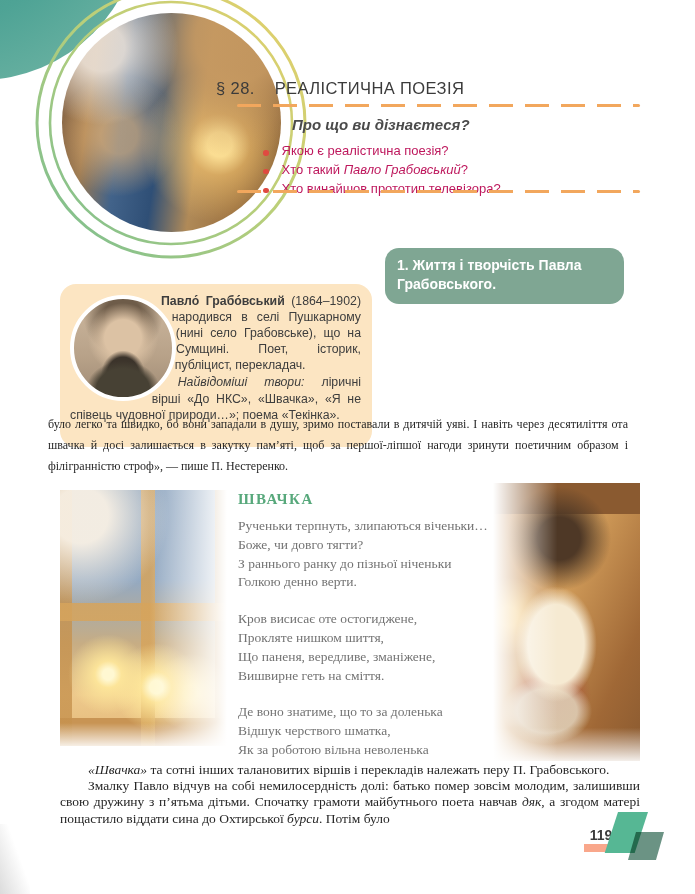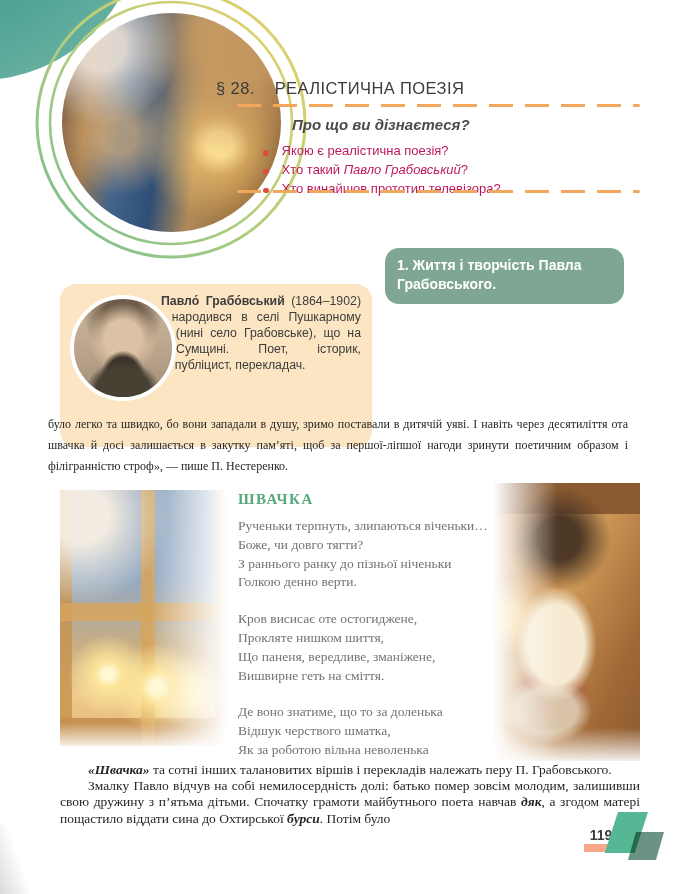--- a/index.html
+++ b/index.html
@@ -84,21 +84,21 @@
   .img-right::after{content:"";position:absolute;inset:0;
     background:linear-gradient(to left, rgba(255,255,255,0) 55%, #fff 98%),
                linear-gradient(to bottom, rgba(255,255,255,0) 88%, rgba(255,255,255,.9) 100%);}
   .poem-col{position:absolute;left:178px;top:8px;width:252px;font-family:"Liberation Serif",serif;}
   .poem-title{font-weight:bold;font-size:15px;letter-spacing:1.5px;color:#57a87b;margin:0 0 9px 0;}
   .stanza{margin:0 0 18px 0;font-size:13.5px;line-height:18.8px;color:#737373;}
 
   
   .after{position:absolute;left:60px;top:762px;width:580px;font-size:13.5px;line-height:16.2px;text-align:justify;}
   .after p{margin:0;text-indent:28px;}
-  .bi{font-weight:bold;font-style:italic;}
+  .bi{font-weight:normal;font-style:italic;}
 
   
   .page-num{position:absolute;left:584px;top:827px;width:34px;text-align:center;
     font-size:14px;font-weight:bold;color:#3c3c3c;}
   .salmon-bar{position:absolute;left:584px;top:844px;width:34px;height:8px;background:#f9a78b;}
   .pg-light{position:absolute;left:618px;top:812px;width:30px;height:41px;background:#56b794;
     transform:skewX(-18deg);transform-origin:top left;}
   .pg-dark{position:absolute;left:636px;top:832px;width:28px;height:28px;background:#5e8a7a;
     transform:skewX(-16deg);transform-origin:top left;mix-blend-mode:multiply;opacity:.92;}
   .corner-shade{position:absolute;left:0;bottom:0;width:30px;height:70px;
@@ -142,20 +142,21 @@
     <li>
       <span class="dot"></span>
       <span>Хто винайшов прототип телевізора?</span>
     </li>
   </ul>
   <div class="dash dash2"></div>
 
   <div class="bio-box">
     <div class="portrait" aria-label="Портрет Павла Грабовського"></div>
     <p class="bio-p"><span class="b">Павло́ Грабо́вський</span><span> (1864–1902) </span><span>народився в селі Пушкарному (нині село Грабовське), що на Сумщині. Поет, історик, публіцист, перекладач.</span></p>
+    <p class="bio-p2"><span class="i">Найвідоміші твори: </span><span>ліричні вірші «До НКС», «Швачка», «Я не співець чудовної природи…»; поема «Текінка».</span></p>
   </div>
 
   <div class="green-box">1. Життя і творчість Павла Грабовського.</div>
   <div class="quote-rest serif">було легко та швидко, бо вони западали в душу, зримо поставали в дитячій уяві. І навіть через десятиліття ота швачка й досі залишається в закутку пам’яті, щоб за першої-ліпшої нагоди зринути поетичним образом і філігранністю строф», — пише П. Нестеренко.</div>
 
   <div class="poem-section">
     <div class="poem-img img-left" aria-label="Вікно зі свічками на підвіконні"></div>
     <div class="poem-col">
       <div class="poem-title">ШВАЧКА</div>
       <div class="stanza">

